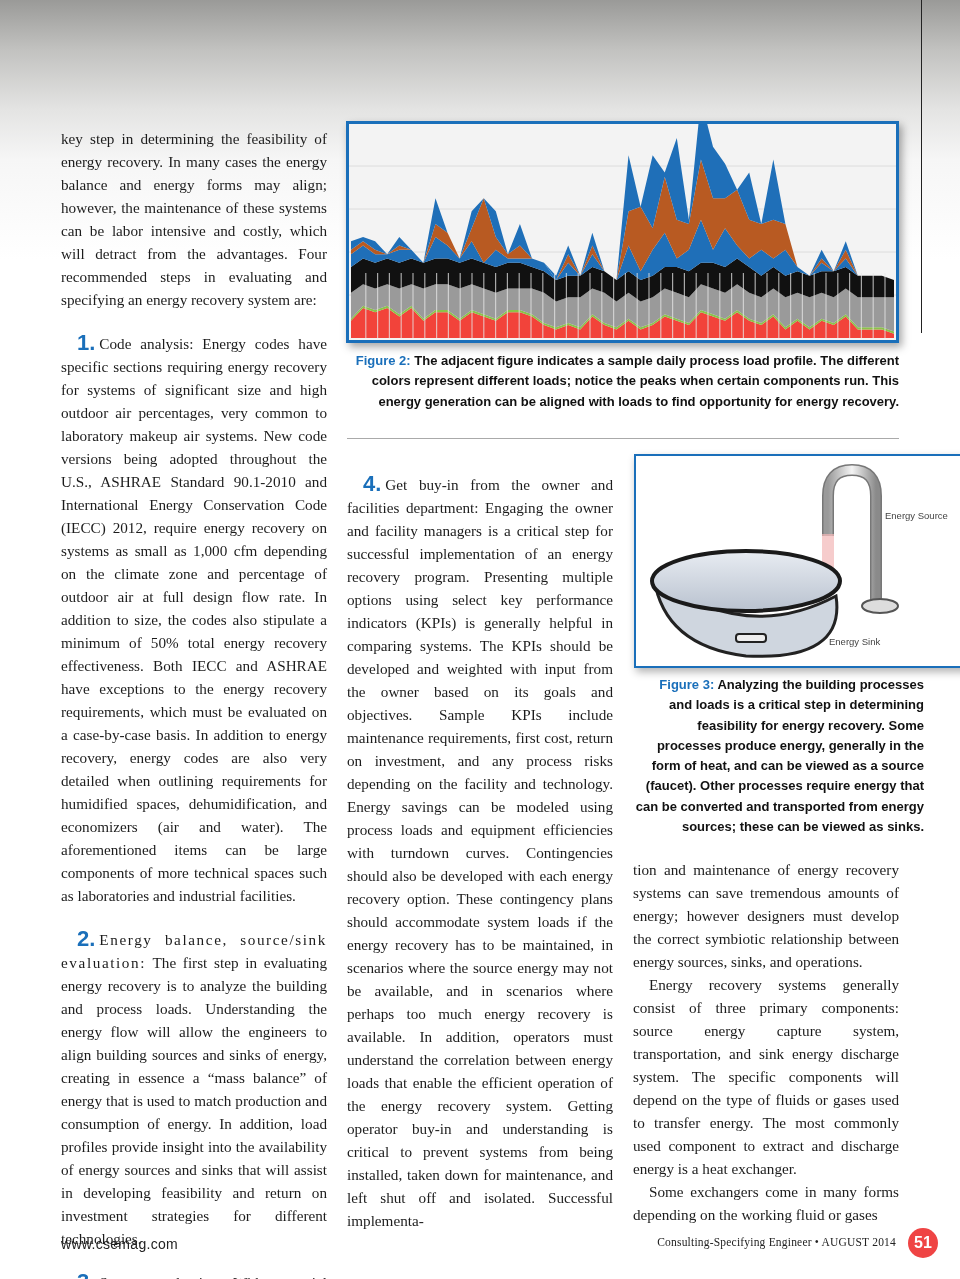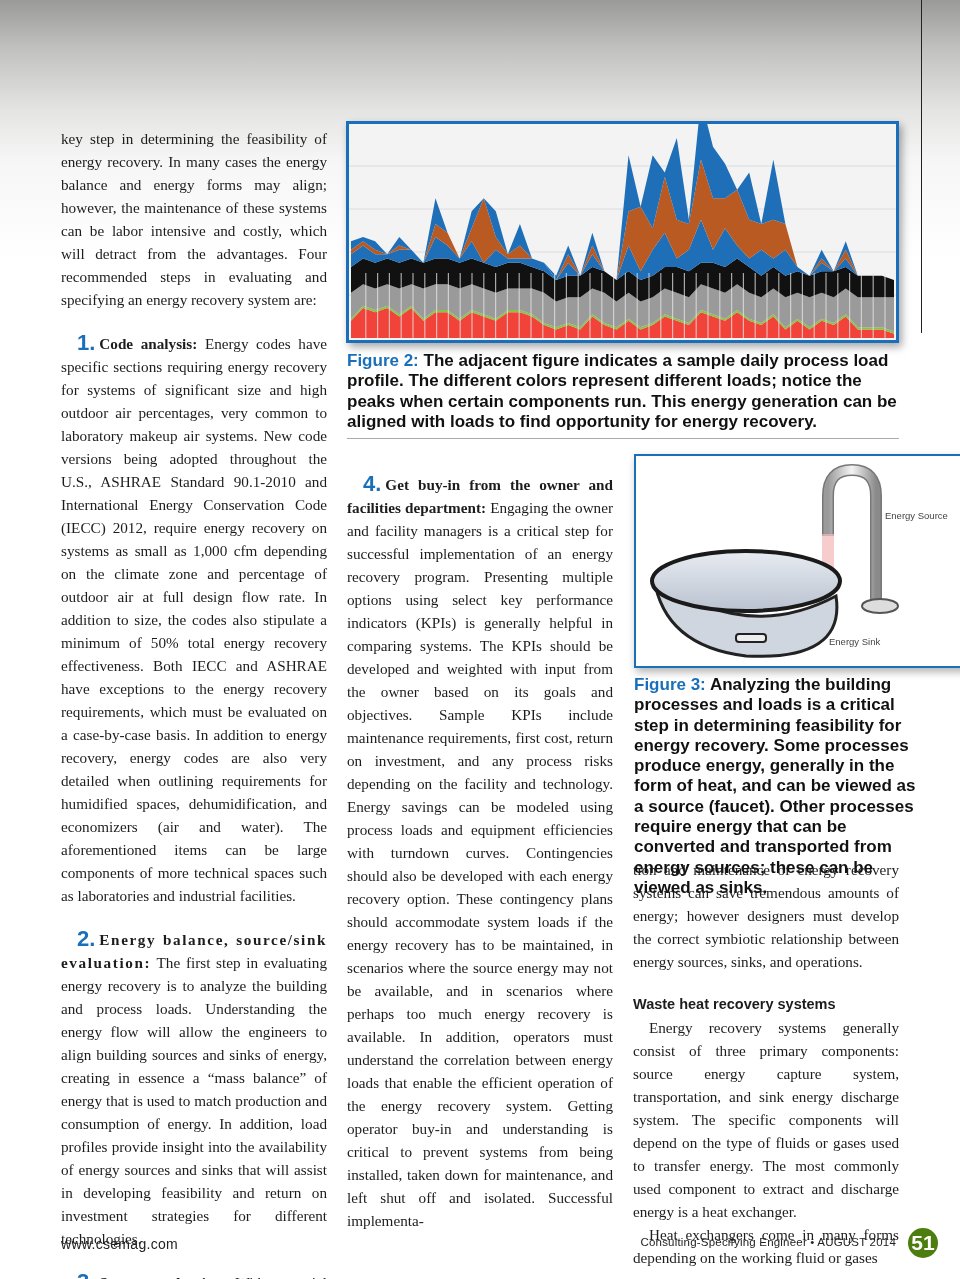--- a/index.html
+++ b/index.html
@@ -9,37 +9,37 @@
     font-family: "Liberation Serif", serif; color:#1c1c1c;
   }
   .vline { position:absolute; left:921px; top:0; width:1px; height:333px; background:#222; }
   .col { position:absolute; font-size:15.2px; line-height:23px; text-align:justify; }
   .col p { margin:0; }
   .col1 { left:61px; top:127px; width:266px; }
   .col2 { left:347px; top:452px; width:266px; }
   .col3 { left:633px; top:858px; width:266px; }
   .gap { height:20px; }
   .stepnum { font-family:"Liberation Sans", sans-serif; font-weight:bold; color:#1a6fba; font-size:22px; margin-left:16px; margin-right:4px; vertical-align:-1px; }
-  .stephead { font-weight:bold;margin-top:8px; }
+  .stephead { font-weight:normal;margin-top:8px; }
   .indent { text-indent:16px; }
   .subhead { font-family:"Liberation Sans", sans-serif; font-weight:bold; font-size:14.5px; margin:20px 0 0 0; text-align:left; }
 
   .fig2 { position:absolute; left:346px; top:121px; width:553px; height:222px; border:3px solid #1a6fba; background:#f3f3f3; box-sizing:border-box; box-shadow: 3px 4px 8px rgba(0,0,0,0.35); }
   .fig2 svg { position:absolute; left:0; top:0; }
-  .caption { position:absolute; font-family:"Liberation Sans", sans-serif; font-weight:bold; font-size:17px; line-height:20.3px; color:#111; }
+  .caption { position:absolute; font-family:"Liberation Sans", sans-serif; font-weight:bold; font-size:13px; line-height:20.3px; color:#111;text-align:right; }
   .caption .lbl { color:#1a6fba; }
   .cap2 { left:347px; top:351px; width:552px; }
   .rule2 { position:absolute; left:347px; top:438px; width:552px; height:1px; background:#aaa; }
   .fig3 { position:absolute; left:634px; top:454px; width:340px; height:214px; border:2px solid #1a6fba; border-right:none; background:#fff; box-sizing:border-box; box-shadow: 2px 4px 8px rgba(0,0,0,0.3); }
   .fig3 svg { position:absolute; left:0; top:0; }
   .fig3 .lab { position:absolute; font-family:"Liberation Sans", sans-serif; font-size:9.5px; color:#444; }
   .cap3 { left:634px; top:675px; width:290px; }
   .footer-left { position:absolute; left:61px; top:1236px; font-family:"Liberation Sans", sans-serif; font-size:14px; color:#222; letter-spacing:0.3px; }
-  .footer-right { position:absolute; right:62px; top:1236px; font-family:Liberation Sans, sans-serif; font-size:11.5px; color:#222; letter-spacing:0.2px;text-align:right; }
-  .pagenum { position:absolute; left:908px; top:1228px; width:30px; height:30px; border-radius:50%; background:#4d7c0f; color:#fff; font-family:"Liberation Sans", sans-serif; font-weight:bold; font-size:21px; line-height:30px; text-align:center; }
+  .footer-right { position:absolute; right:62px; top:1236px; font-family:Liberation Serif, serif; font-size:11.5px; color:#222; letter-spacing:0.2px;text-align:right; }
+  .pagenum { position:absolute; left:908px; top:1228px; width:30px; height:30px; border-radius:50%; background:#ef4444; color:#fff; font-family:"Liberation Sans", sans-serif; font-weight:bold; font-size:16px; line-height:30px; text-align:center; }
 </style>
 </head>
 <body>
 
 <div class="vline"></div>
 
 <div class="col col1">
   <p>key step in determining the feasibility of energy recovery. In many cases the energy balance and energy forms may align; however, the maintenance of these systems can be labor intensive and costly, which will detract from the advantages. Four recommended steps in evaluating and specifying an energy recovery system are:</p>
   <div class="gap"></div>
   <p><span class="stepnum">1.</span><span class="stephead">Code analysis:</span><span> Energy codes have specific sections requiring energy recovery for systems of significant size and high outdoor air percentages, very common to laboratory makeup air systems. New code versions being adopted throughout the U.S., ASHRAE Standard 90.1-2010 and International Energy Conservation Code (IECC) 2012, require energy recovery on systems as small as 1,000 cfm depending on the climate zone and percentage of outdoor air at full design flow rate. In addition to size, the codes also stipulate a minimum of 50% total energy recovery effectiveness. Both IECC and ASHRAE have exceptions to the energy recovery requirements, which must be evaluated on a case-by-case basis. In addition to energy recovery, energy codes are also very detailed when outlining requirements for humidified spaces, dehumidification, and economizers (air and water). The aforementioned items can be large components of more technical spaces such as laboratories and industrial facilities.</span></p>
@@ -142,20 +142,19 @@
       <rect x="100" y="178" width="30" height="8" rx="3" fill="#eee" stroke="#222" stroke-width="2"></rect>
     </g>
   </svg>
   <span class="lab" style="left:249px; top:54px;">Energy Source</span>
   <span class="lab" style="left:193px; top:180px;">Energy Sink</span>
 </div>
 <div class="caption cap3"><span class="lbl">Figure 3:</span><span> Analyzing the building processes and loads is a critical step in determining feasibility for energy recovery. Some processes produce energy, generally in the form of heat, and can be viewed as a source (faucet). Other processes require energy that can be converted and transported from energy sources; these can be viewed as sinks.</span></div>
 
 <div class="col col3">
   <p>tion and maintenance of energy recovery systems can save tremendous amounts of energy; however designers must develop the correct symbiotic relationship between energy sources, sinks, and operations.</p>
-  <h3 class="subhead">Waste heat recovery systems</h3>
   <p class="indent">Energy recovery systems generally consist of three primary components: source energy capture system, transportation, and sink energy discharge system. The specific components will depend on the type of fluids or gases used to transfer energy. The most commonly used component to extract and discharge energy is a heat exchanger.</p>
-  <p class="indent">Heat exchangers come in many forms depending on the working fluid or gases</p>
+  <p class="indent">Some exchangers come in many forms depending on the working fluid or gases</p>
 </div>
 
 <div class="footer-left">www.csemag.com</div>
 <div class="footer-right" style="right:64px;">Consulting-Specifying Engineer • AUGUST 2014</div>
 <div class="pagenum">51</div>
 
 </body></html>

